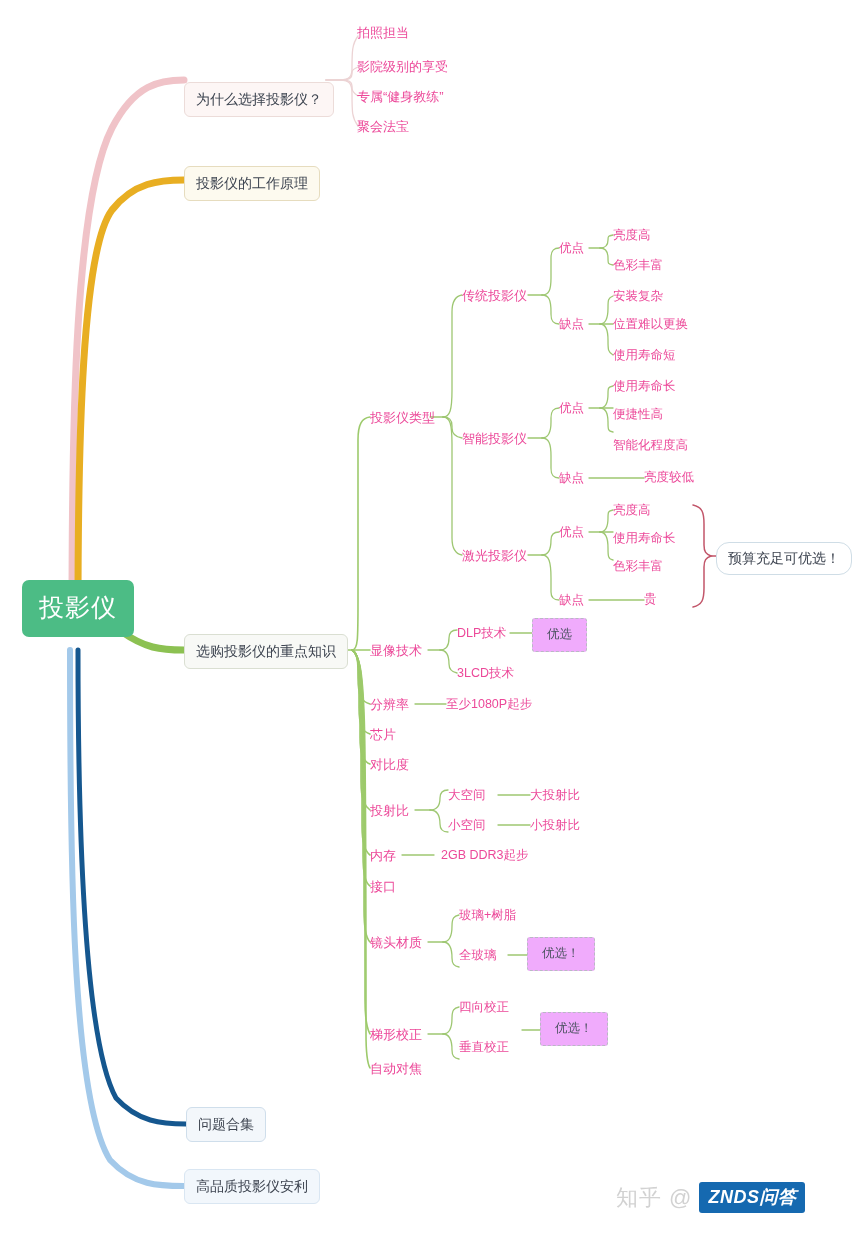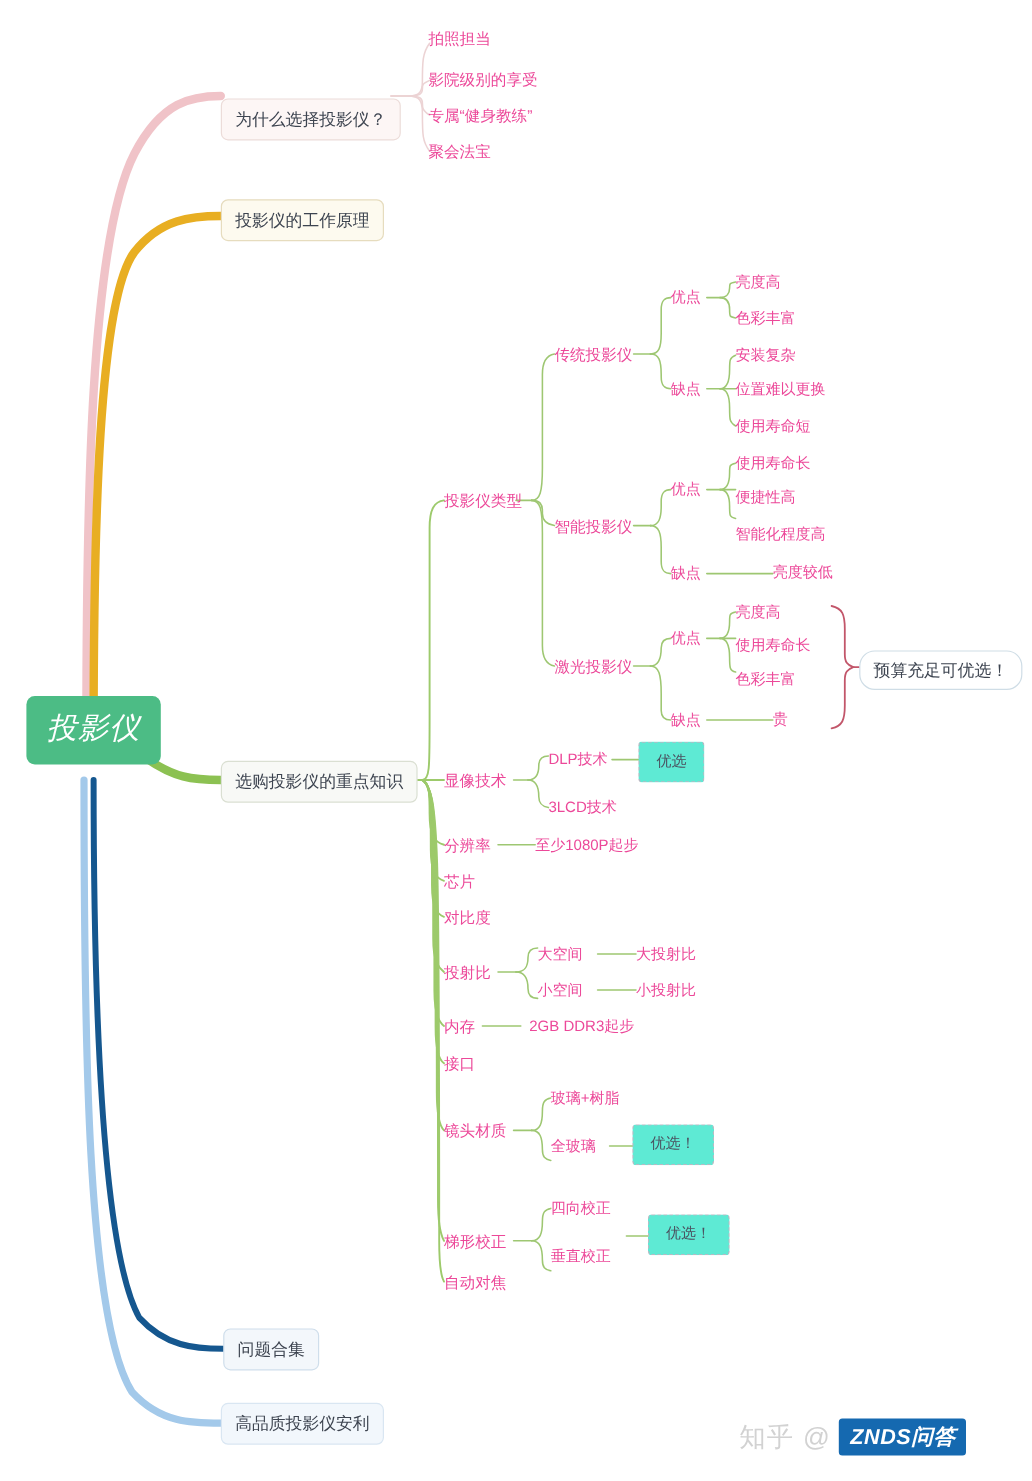--- a/index.html
+++ b/index.html
@@ -33,21 +33,20 @@
     line-height: 1;
   }
   
   .root-node {
     background: #4cbc85;
     border-radius: 7px;
     color: #ffffff;
     font-size: 25px;
     padding: 15px 17px 17px 17px;
     letter-spacing: 1px;
-    font-style: italic;
   }
   
   .box {
     border-radius: 6px;
     border: 1px solid #dcdcd8;
     background: #fbfbf9;
     font-size: 14px;
     padding: 9px 11px 10px 11px;
   }
   .box.pink   { background:#fdf6f5; border-color:#ecdcd9; }
@@ -58,21 +57,21 @@
   
   .txt {
     font-size: 13px;
     padding: 0;
     color: #ec4899;
   }
   .txt.sm { font-size: 12.5px; }
   
   .dashed {
     border: 1.5px dashed #b9b9c4;
-    background: #5eead4;
+    background: #f0abfc;
     border-radius: 3px;
     font-size: 12.5px;
     color: #4b5260;
     padding: 9px 14px 10px 14px;
     text-align: right;
   }
   
   .callout {
     border: 1px solid #cfdde6;
     background: #ffffff;

